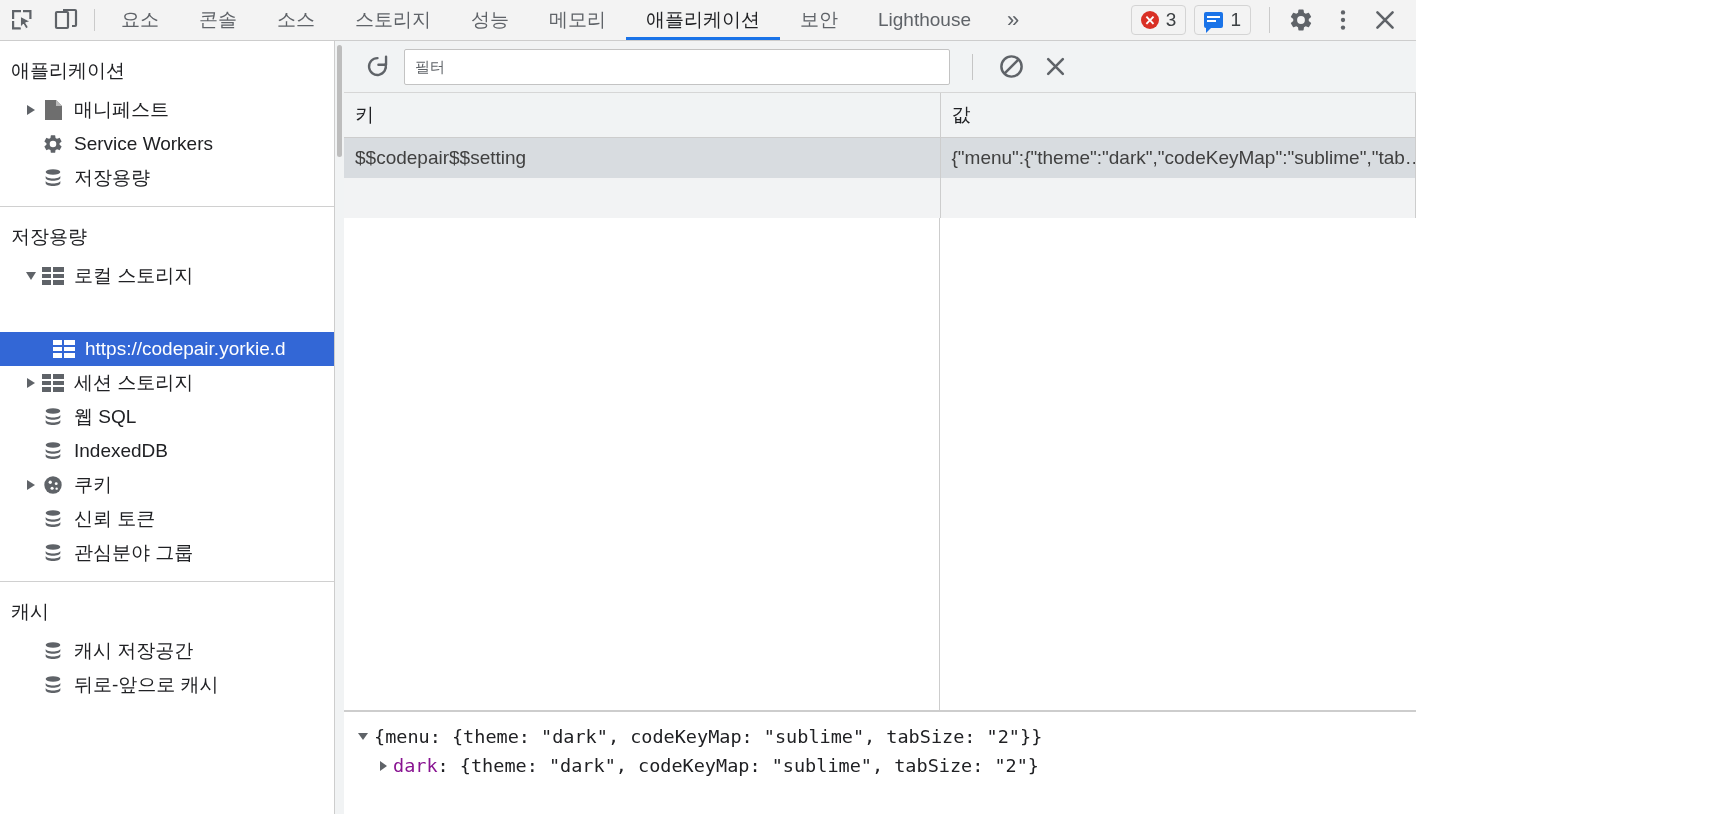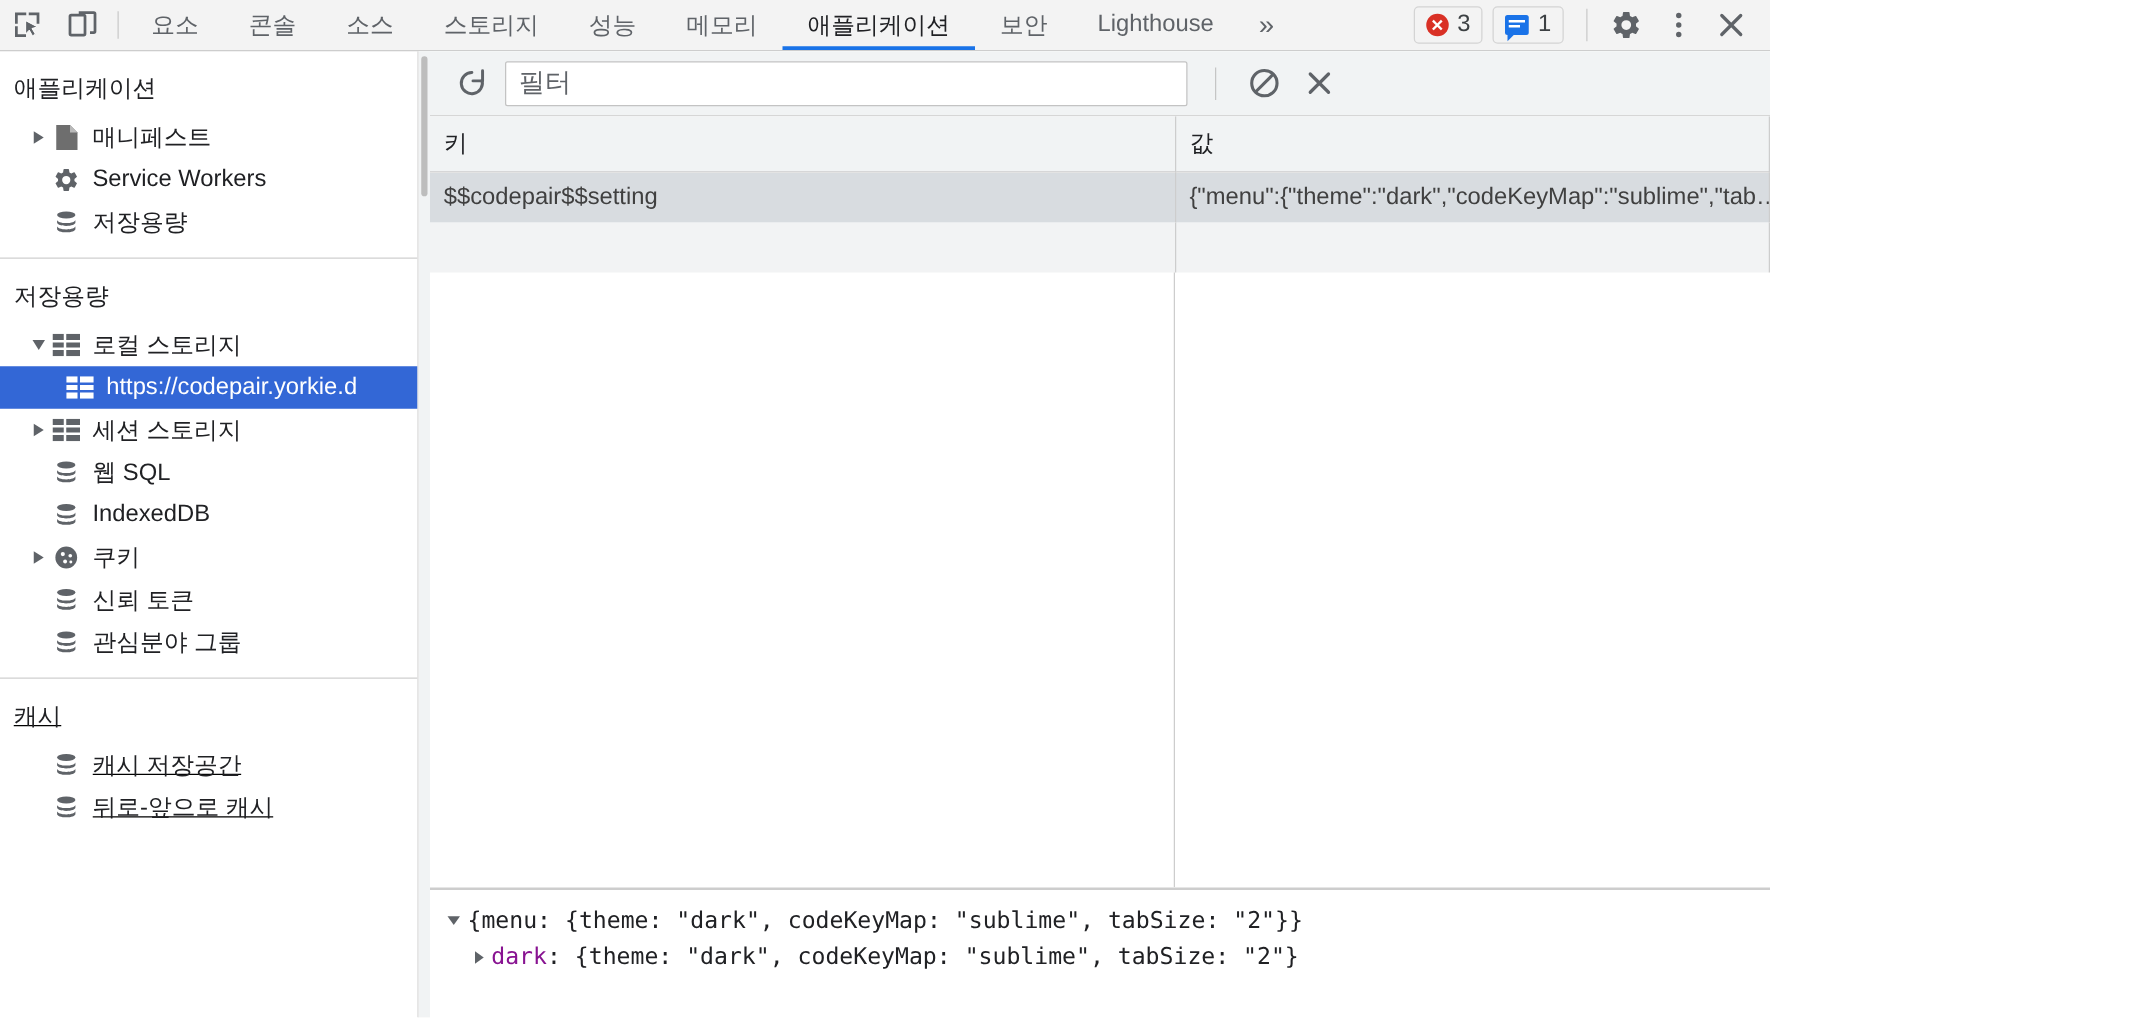--- a/index.html
+++ b/index.html
@@ -116,36 +116,36 @@
 
   
   .sidebar {
     width: 335px; min-width: 335px;
     background: #ffffff;
     border-right: 1px solid #cdcdcd;
     overflow: hidden;
     display: flex; flex-direction: column;
   }
   .side-section { border-bottom: 1px solid #d0d0d0; padding: 0 0 11px 0; }
-  .side-section:last-child { border-bottom: none; text-decoration: underline; }
+  .side-section:last-child { border-bottom: none; }
   .side-title {
     font-size: 19px;
     color: #202124;
     padding: 17px 0 9px 11px;
   }
   .side-item {
     display: flex; align-items: center;
     height: 34px;
     padding-left: 22px;
     font-size: 19px;
     color: #202124;
     cursor: pointer;
     white-space: nowrap;
   }
-  .side-item.indent2 { padding-left: 52px; }
+  .side-item.indent2 { padding-left: 52px; margin-top: 39px; }
   .side-item.selected {
     background: #3367d6;
     color: #ffffff;
   }
   .arrow {
     width: 18px; min-width: 18px;
     display: inline-flex; align-items: center; justify-content: center;
     margin-right: 1px;
   }
   .arrow.spacer { }
@@ -201,21 +201,21 @@
     display: flex; align-items: center; justify-content: center;
     cursor: pointer;
   }
   .filter-input {
     flex: 0 1 546px;
     height: 36px;
     border: 1px solid #c3c3c3;
     background: #fff;
     border-radius: 2px;
     padding: 0 10px;
-    font-size: 21px;
+    font-size: 15px;
     font-family: "Liberation Sans", sans-serif;
     color: #15803d;
     margin-left: 6px;
     outline: none;
   }
   .filter-input::placeholder { color: #5f6368; opacity: 1; }
   .fb-sep { width: 1px; height: 26px; background: #c5c5c5; margin: 0 16px 0 22px; }
   .fb-btn {
     width: 44px; height: 42px;
     display: flex; align-items: center; justify-content: center;

